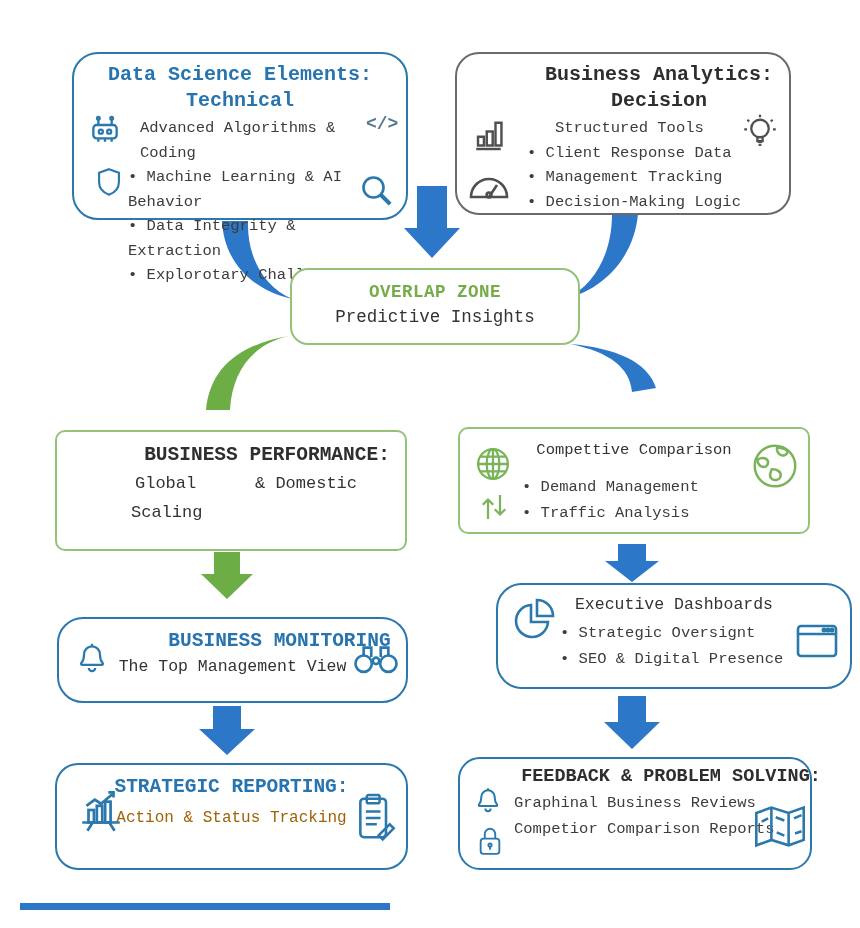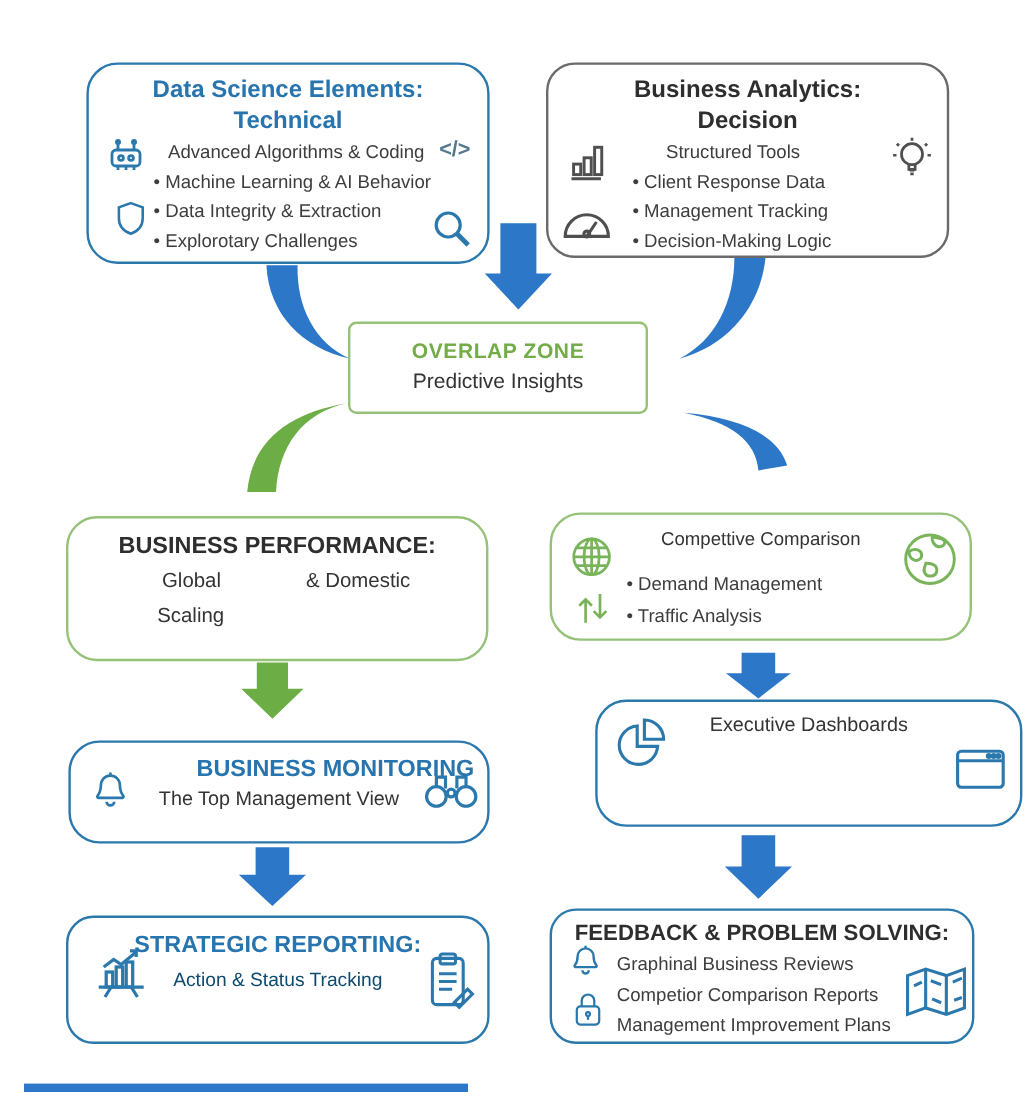--- a/index.html
+++ b/index.html
@@ -1,27 +1,27 @@
 <!DOCTYPE html>
 <html><head>
 <meta charset="utf-8">
 <style>
   html,body{margin:0;padding:0;background:#fff;}
   #stage{
     position:relative;width:860px;height:928px;background:#ffffff;overflow:hidden;
     font-family:"Liberation Sans", sans-serif;color:#3d3d3d;
   }
-  .box{position:absolute;background:#fff;box-sizing:border-box;}
+  .box{position:absolute;background:#fff;box-sizing:border-box;font-family:Liberation Mono, monospace;}
   .abs{position:absolute;}
   .ctr{text-align:center;width:100%;}
   .blue-box{border:2.5px solid #2b78ad;border-radius:26px;}
   .gray-box{border:2px solid #6a6a6a;border-radius:24px;}
-  .green-box{border:2px solid #95c178;border-radius:26px;}
+  .green-box{border:2px solid #95c178;border-radius:10px;}
   .blue-title{color:#2774ae;font-weight:bold;}
-  .dark-title{color:#2e2e2e;font-weight:bold;}
+  .dark-title{color:#2e2e2e;font-weight:bold;margin-left:36px;}
   .green-title{color:#74ad47;font-weight:bold;letter-spacing:.5px;}
   .body-lines{line-height:24.5px;font-size:15.5px;color:#3d3d3d;}
   svg.icon{display:block;}
   #arrows{position:absolute;left:0;top:0;pointer-events:none;}
 </style>
 </head>
 <body>
 
 <div id="stage">
 
@@ -101,21 +101,21 @@
         <circle cx="12" cy="14" r="1.2"></circle>
     </svg>
     <svg class="icon abs" style="left:282px;top:56px;color:#4f4f4f;" width="42" height="44" viewBox="0 0 24 24" fill="none" stroke="currentColor" stroke-width="1.3">
       <circle cx="12" cy="10" r="5"></circle>
         <path d="M10.5 15v2.2h3V15"></path>
         <path d="M10.8 17.6h2.4M11.2 19.4h1.6"></path>
       <path d="M12 2.2v1.4M4.8 5l1 1M19.2 5l-1 1M3 10.5h1.6M19.4 10.5H21"></path>
     </svg>
   </div>
 
-  <div class="box green-box" style="left:290px;top:268px;width:250px;height:77px;border-radius:7px;">
+  <div class="box green-box" style="left:290px;top:268px;width:290px;height:77px;border-radius:18px;">
     <div class="abs ctr green-title" style="top:12px;font-size:17.5px;">OVERLAP ZONE</div>
     <div class="abs ctr" style="top:37px;font-size:17.5px;color:#333;">Predictive Insights</div>
   </div>
 
   <div class="box green-box" style="left:55px;top:430px;width:352px;height:121px;">
     <div class="abs ctr dark-title" style="top:12px;font-size:19.5px;">BUSINESS PERFORMANCE:</div>
     <div class="abs" style="left:78px;top:42px;font-size:17px;color:#333;">Global</div>
     <div class="abs" style="left:198px;top:42px;font-size:17px;color:#333;">&amp; Domestic</div>
     <div class="abs" style="left:74px;top:71px;font-size:17px;color:#333;">Scaling</div>
   </div>
@@ -155,36 +155,40 @@
     <svg class="icon abs" style="left:292px;top:20px;color:#2b78ad;" width="50" height="38" viewBox="0 0 26 20" fill="none" stroke="currentColor" stroke-width="1.4">
       <circle cx="6.5" cy="13" r="4.3"></circle>
         <circle cx="19.5" cy="13" r="4.3"></circle>
         <circle cx="13" cy="11.5" r="1.7"></circle>
       <path d="M6.5 8.7V4.5h4v5M19.5 8.7V4.5h-4v5"></path>
     </svg>
   </div>
 
   <div class="box blue-box" style="left:457px;top:583px;width:356px;height:106px;margin-left:39px;">
     <div class="abs ctr" style="top:10px;font-size:16.5px;color:#333;">Executive Dashboards</div>
+    <div class="abs body-lines" style="left:62px;top:36px;line-height:25.5px;">
+      <div>• Strategic Oversignt</div>
+      <div>• SEO &amp; Digital Presence</div>
+    </div>
     <svg class="icon abs" style="left:12px;top:10px;color:#2b78ad;" width="48" height="48" viewBox="0 0 24 24" fill="none" stroke="currentColor" stroke-width="1.3">
       <path d="M10.5 5a8 8 0 1 0 8.5 8.5h-8.5z"></path>
         <path d="M13.5 2.5a8 8 0 0 1 8 8h-8z"></path>
     </svg>
     <svg class="icon abs" style="left:294px;top:36px;color:#2b78ad;" width="50" height="40" viewBox="0 0 24 20" fill="none" stroke="currentColor" stroke-width="1.3">
       <rect x="2.5" y="2.5" width="19" height="15" rx="1.5"></rect>
         <path d="M2.5 6.5h19"></path>
       <circle cx="15.5" cy="4.5" r="0.6" fill="currentColor"></circle>
         <circle cx="17.5" cy="4.5" r="0.6" fill="currentColor"></circle>
         <circle cx="19.5" cy="4.5" r="0.6" fill="currentColor"></circle>
     </svg>
   </div>
 
   <div class="box blue-box" style="left:55px;top:763px;width:353px;height:107px;border-radius:23px;">
     <div class="abs ctr blue-title" style="top:11px;font-size:19.5px;">STRATEGIC REPORTING:</div>
-    <div class="abs ctr" style="top:40px;font-size:16px;line-height:26px;color:#0c4a6e;">
+    <div class="abs ctr" style="top:40px;font-size:16px;line-height:26px;color:#a16207;">
       <div>Action &amp; Status Tracking</div>
     </div>
     <svg class="icon abs" style="left:18px;top:20px;color:#2b78ad;" width="52" height="50" viewBox="0 0 24 24" fill="none" stroke="currentColor" stroke-width="1.3">
       <path d="M3 18h18"></path>
         <rect x="6" y="12" width="2.6" height="6"></rect>
         <rect x="10" y="10" width="2.6" height="8"></rect>
         <rect x="14" y="8" width="2.6" height="10"></rect>
       <path d="M5 10l4-3 3 2 6-5"></path>
         <path d="M15.5 3.5H18V6"></path>
         <path d="M8 18l-2.5 4M16 18l2.5 4"></path>
@@ -195,21 +199,20 @@
       <path d="M7 11h8M7 14.5h8M7 18h6"></path>
         <path d="M14 24l6-6 2.2 2.2-6 6z"></path>
     </svg>
   </div>
 
   <div class="box blue-box" style="left:458px;top:757px;width:354px;height:113px;border-radius:22px;">
     <div class="abs ctr dark-title" style="top:7px;font-size:18.5px;">FEEDBACK &amp; PROBLEM SOLVING:</div>
     <div class="abs body-lines" style="left:54px;top:32px;line-height:25.5px;">
       <div>Graphinal Business Reviews</div>
       <div>Competior Comparison Reports</div>
-      <div>Management Improvement Plans</div>
     </div>
     <svg class="icon abs" style="left:12px;top:24px;color:#2b78ad;" width="32" height="36" viewBox="0 0 24 24" fill="none" stroke="currentColor" stroke-width="1.5">
       <path d="M12 4a5 5 0 0 1 5 5c0 3 .8 4.5 1.8 5.7.3.4 0 1-.5 1H5.7c-.5 0-.8-.6-.5-1C6.2 13.5 7 12 7 9a5 5 0 0 1 5-5z"></path>
       <path d="M10 17.7a2 2 0 0 0 4 0"></path>
         <path d="M12 2.4v1.4"></path>
     </svg>
     <svg class="icon abs" style="left:16px;top:64px;color:#2b78ad;" width="28" height="36" viewBox="0 0 24 28" fill="none" stroke="currentColor" stroke-width="1.6">
       <rect x="4" y="12" width="16" height="13" rx="2.5"></rect>
         <path d="M7.5 12V8a4.5 4.5 0 0 1 9 0v4"></path>
       <circle cx="12" cy="17.5" r="1.4"></circle>

